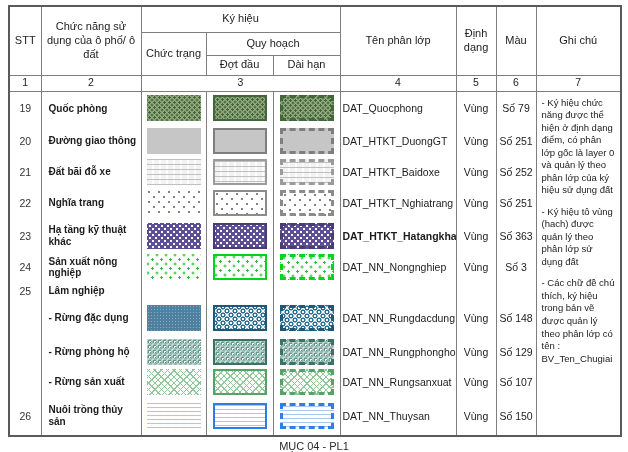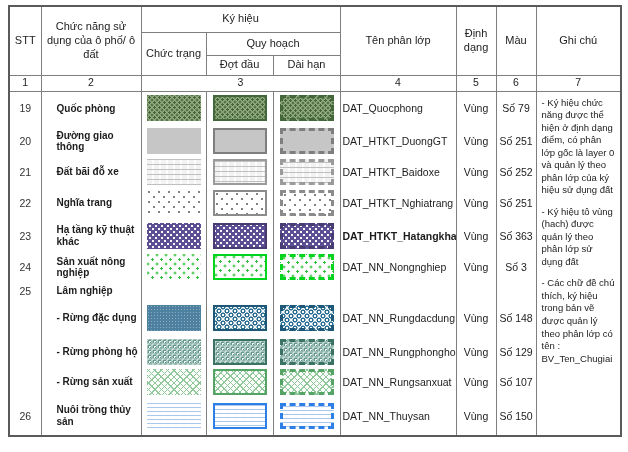--- a/index.html
+++ b/index.html
@@ -18,21 +18,21 @@
   tbody tr:nth-child(3){height:30px;}
   tbody tr:nth-child(4){height:32px;}
   tbody tr:nth-child(5){height:33px;}
   tbody tr:nth-child(6){height:30px;}
   tbody tr:nth-child(7){height:18px;}
   tbody tr:nth-child(8){height:36px;}
   tbody tr:nth-child(9){height:32px;margin-left:16px;}
   tbody tr:nth-child(10){height:28px;}
   tbody tr:nth-child(11){height:40px;}
   td.c-stt{text-align:center;color:#333;}
-  td.c-label{font-weight:bold;font-size:10px;padding-left:15px;line-height:1.15;}
+  td.c-label{font-weight:bold;font-size:10px;padding-left:7px;line-height:1.15;}
   td.c-label.indent{}
   td.c-sw{text-align:center;}
   td.c-layer{font-size:10.5px;}
   td.c-layer.bold{font-weight:bold;}
   td.c-fmt,td.c-color{text-align:center;}
   td.c-notes{vertical-align:top;padding:5px 4px 4px 5px;font-size:9.5px;line-height:1.32;color:#222;}
   td.c-notes p{margin:0 0 9px 0;white-space:pre-line;text-align:left;}
   
   .swatch{width:54px;height:26px;margin:0 auto;box-sizing:border-box;}
   .swatch.v2{border:2px solid var(--bc);}
@@ -266,13 +266,14 @@
           </td>
           <td class="c-sw">
             <div class="swatch v3 p-thuysan"></div>
           </td>
           <td class="c-layer">DAT_NN_Thuysan</td>
           <td class="c-fmt">Vùng</td>
           <td class="c-color">Số 150</td>
         </tr>
       </tbody>
   </table>
+  <div class="footer">MỤC 04 - PL1</div>
 </div>
 
 </body></html>

